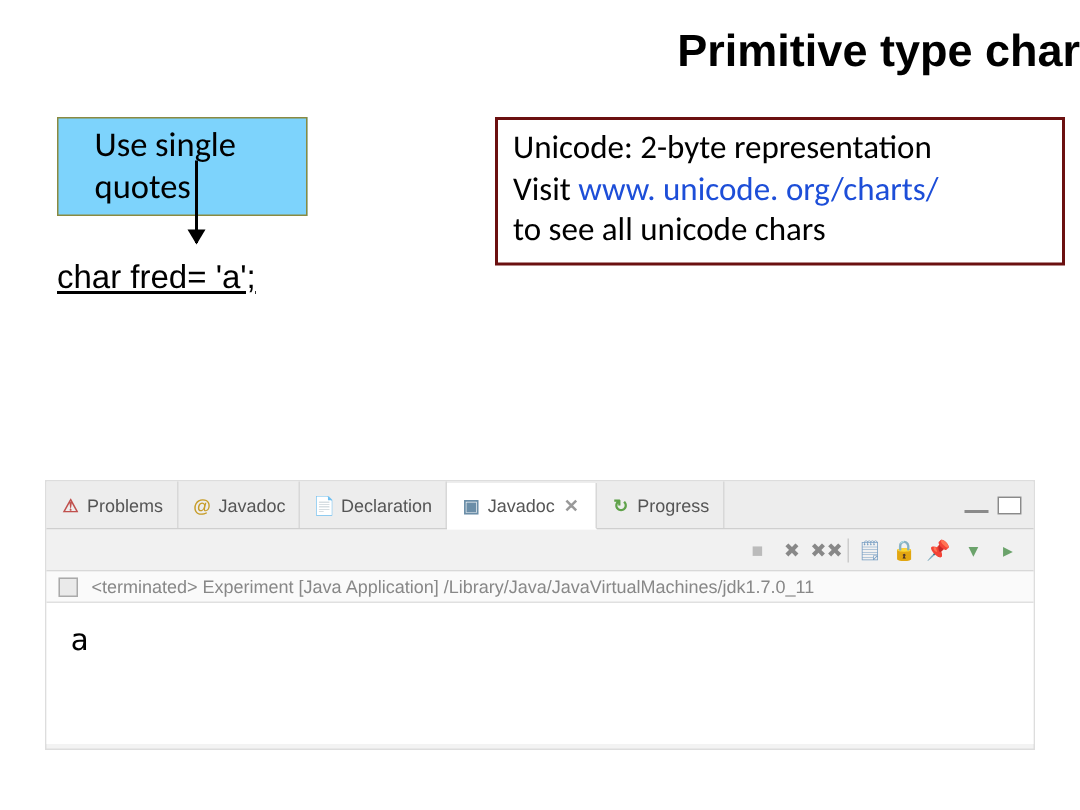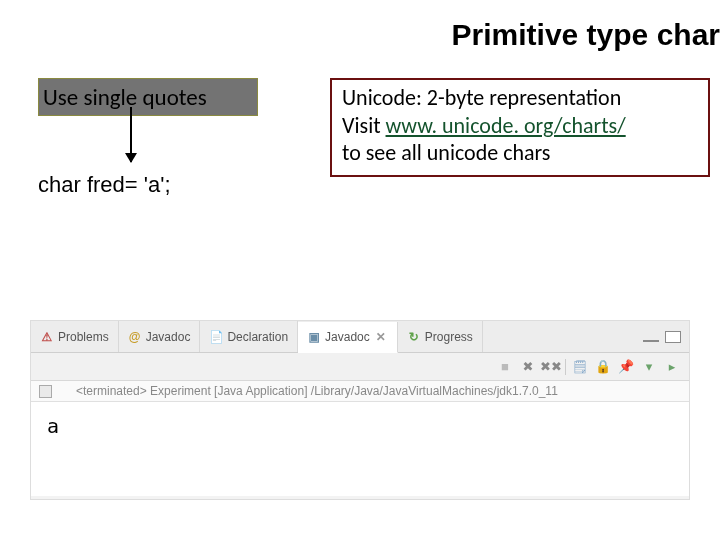--- a/index.html
+++ b/index.html
@@ -15,39 +15,39 @@
   .title {
     text-align: right;
     font-size: 30px;
     font-weight: bold;
     margin-top: 18px;
   }
   .quotes-box {
     position: absolute;
     left: 38px;
     top: 78px;
-    width: 220px;
-    background: #737373;
+    width: 167px;
+    background: #7dd3fc;
     border: 1px solid #8a8a40;
-    padding: 4px 4px;
+    padding: 4px 24px;
     font-family: 'Calibri', Arial, sans-serif;
     font-size: 23px;
   }
   .unicode-box {
     position: absolute;
     left: 330px;
     top: 78px;
     width: 380px;
     border: 2px solid #6b1010;
     padding: 4px 10px 8px 10px;
     font-family: 'Calibri', Arial, sans-serif;
     font-size: 22px;
     line-height: 1.25;
   }
-  .unicode-box .link { color: #14532d; text-decoration: underline; cursor: pointer; margin-top: 42px; }
+  .unicode-box .link { color: #1d4ed8; cursor: pointer; margin-top: 42px; }
   .arrow {
     position: absolute;
     left: 130px;
     top: 107px;
     width: 2px;
     height: 55px;
     background: #000;
   }
   .arrow::before {
     content: "";
@@ -58,20 +58,21 @@
     border-right: 6px solid transparent;
     border-top: 10px solid #000;
   }
   .code {
     position: absolute;
     left: 38px;
     top: 170px;
     font-family: Arial, sans-serif;
     font-size: 22px;
     line-height: 1.4;
+    text-decoration: underline;
   }
   .ide {
     position: absolute;
     left: 30px;
     top: 320px;
     width: 660px;
     height: 180px;
     background: #f3f3f3;
     border: 1px solid #ddd;
   }
@@ -133,21 +134,21 @@
     width: 18px; height: 18px;
     display: flex; align-items: center; justify-content: center;
     font-size: 13px;
     color: #666;
     cursor: pointer;
     border-radius: 2px;
   }
   .status {
     display: flex;
     align-items: center;
-    gap: 24px;
+    gap: 9px;
     padding: 3px 8px;
     font-size: 12px;
     color: #888;
     background: #fafafa;
     border-bottom: 1px solid #e0e0e0;
   }
   .status .sq {
     width: 13px; height: 13px;
     border: 1px solid #aaa;
     background: #eaeaea;

